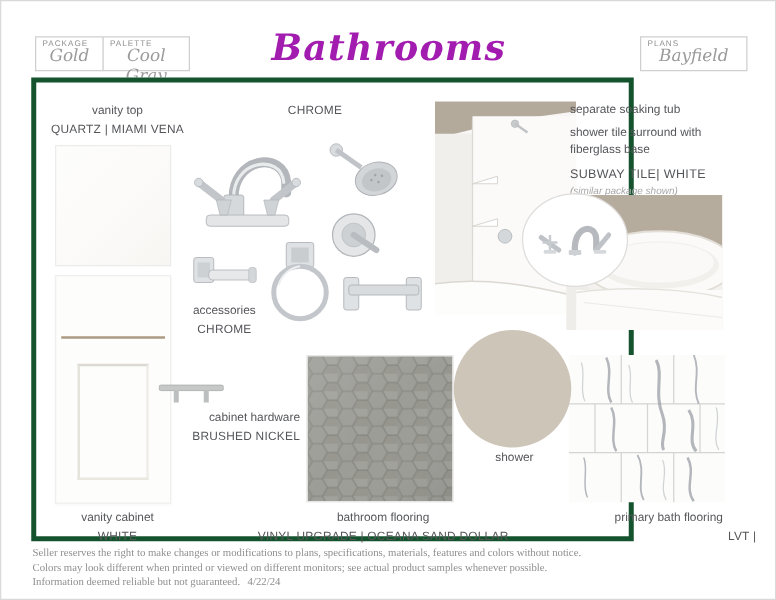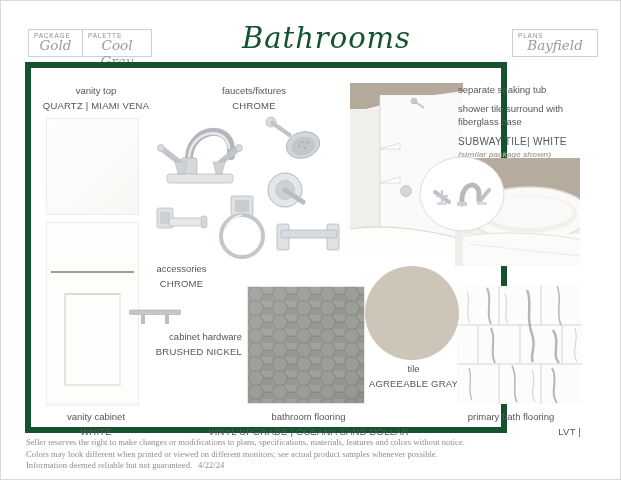--- a/index.html
+++ b/index.html
@@ -10,59 +10,59 @@
     font-family:"Liberation Sans", sans-serif; color:#55565a;
   }
   
   .hdr-box { position:absolute; top:28px; height:28px; border:1px solid #cfcfcf; background:#fff; padding:2px 5px 0 5px; }
   .hdr-box .cap { font-size:6.5px; letter-spacing:.8px; color:#8f8f8f; }
   .hdr-box .script { font-family:"DejaVu Serif", serif; font-style:italic; font-size:13.5px; color:#9a9a9a; text-align:center; margin-top:-2px; }
   .box-package { left:27px; width:55px; }
   .box-palette { left:81px; width:70px; }
   .box-plans   { left:511px; width:86px; }
   .title {
-    position:absolute; left:210px; top:20px; width:200px; text-align:right;
-    font-family:"DejaVu Serif", serif; font-style:italic; font-weight:normal;
-    font-size:29px; color:#14532d; letter-spacing:1px;
+    position:absolute; left:210px; top:20px; width:200px; text-align:center;
+    font-family:"DejaVu Serif", serif; font-style:italic; font-weight:bold;
+    font-size:29px; color:#a21caf; letter-spacing:1px;
   }
   
-  .board { position:absolute; left:24px; top:61px; width:482px; height:371px; border:6px solid #14532d; background:#fff; }
+  .board { position:absolute; left:24px; top:61px; width:482px; height:371px; border:4px solid #14532d; background:#fff; }
   .lbl { position:absolute; font-size:9.5px; line-height:1.55; text-align:center; color:#55565a; }
   .lbl .spec { letter-spacing:.2px; }
   
   .vt-label { left:0; top:16px; width:130px; }
   .vt-swatch { position:absolute; left:15px; top:50px; width:93px; height:97px; background:linear-gradient(135deg,#fdfdfc 0%,#fbfaf8 60%,#f7f6f3 100%); border:1px solid #ececea; }
   
   .cab { position:absolute; left:15px; top:154px; width:93px; height:183px; background:#fdfdfc; border:1px solid #f0efed; box-shadow:0 1px 2px rgba(0,0,0,.04); }
   .cab .tanline { position:absolute; left:4px; right:4px; top:48px; height:2px; background:#ad9a82; }
   .cab .door { position:absolute; left:5px; right:5px; top:58px; bottom:6px; }
   .cab .panel { position:absolute; left:12px; right:12px; top:12px; bottom:12px; background:#fdfdfc;
     border-top:2px solid #dcd9d3; border-left:2px solid #e6e3dd; border-right:2px solid #efede8; border-bottom:2px solid #eae7e1; }
   .cab-label { left:0; top:342px; width:130px; }
   
   .fx-label { left:158px; top:16px; width:130px; }
   .fx-svg { position:absolute; left:122px; top:44px; }
-  .acc-label { left:98px; top:194px; width:105px; }
+  .acc-label { left:98px; top:176px; width:105px; }
   .pull-svg { position:absolute; left:98px; top:238px; }
   .hw-label { left:86px; top:262px; width:125px;text-align:right; }
   
   .shower-photo { position:absolute; left:319px; top:15px; width:113px; height:171px; background:#f7f6f4; overflow:hidden; }
   .tub-photo { position:absolute; left:424px; top:90px; width:125px; height:108px; background:#f4f2ef; overflow:hidden; }
   .inset-oval { position:absolute; left:388px; top:88px; width:86px; height:76px; z-index:3; }
   .shower-text { position:absolute; left:427px; top:16px; width:128px; z-index:2; font-size:9.5px; line-height:1.3; color:#55565a; text-align:left; }
   .shower-text p { margin:0 0 7px 0; }
   .shower-text .spec { font-size:10px; letter-spacing:.3px; margin-bottom:2px; }
-  .shower-text .note { font-size:8px; font-style:italic; color:#a9a9a9;font-weight:bold; }
+  .shower-text .note { font-size:8px; font-style:italic; color:#a9a9a9; }
   
   .floor-swatch { position:absolute; left:216px; top:218px; width:118px; height:118px; border:1px solid #e7e7e5; z-index:1; }
   .floor-label { left:170px; top:342px; width:215px; }
   .paint-circle { position:absolute; left:334px; top:198px; width:94px; height:94px; border-radius:50%; background:var(--paint-agreeable-gray,#cdc5b8); z-index:2; }
   .paint-label { left:330px; top:294px; width:105px; }
   .marble-swatch { position:absolute; left:426px; top:218px; width:125px; height:118px; z-index:1; }
-  .primary-label { left:410px; top:342px; width:140px; }
+  .primary-label { left:436px; top:342px; width:140px; }
   .primary-label .spec { display:block; text-align:right; padding-left:12px; }
   
   .footer { position:absolute; left:25px; top:436px; width:565px; font-family:"Liberation Serif", serif; font-size:8.6px; line-height:1.35; color:#8f8f8f; }
   .footer .date { margin-left:6px; }
 </style>
 </head>
 <body>
 
 <div class="page">
 
@@ -93,21 +93,20 @@
       <div class="door">
         <div class="panel"></div>
       </div>
     </div>
     <div class="lbl cab-label">
       <div>vanity cabinet</div>
       <div class="spec">WHITE</div>
     </div>
 
     <div class="lbl fx-label">
-      <div>faucets/fixtures</div>
       <div class="spec">CHROME</div>
     </div>
     <svg class="fx-svg" width="192" height="152" viewBox="0 0 192 152">
 
       <g>
         <path d="M36 50 C34 16 76 10 78 36 L78 44" fill="none" stroke="#b3b7bb" stroke-width="8" stroke-linecap="round"></path>
         <path d="M36 50 C34 18 74 12 76 36" fill="none" stroke="#e9ebed" stroke-width="2.5" stroke-linecap="round"></path>
         <rect x="28" y="46" width="16" height="18" rx="2" fill="#d6d9db" stroke="#adb1b5" stroke-width=".7"></rect>
         <rect x="14" y="62" width="66" height="9" rx="3" fill="#e3e5e7" stroke="#b1b5b9" stroke-width=".7"></rect>
         <path d="M8 36 L26 50" stroke="#c2c6ca" stroke-width="6" stroke-linecap="round"></path>
@@ -240,22 +239,21 @@
         <rect width="116" height="116" fill="url(#sheen)"></rect>
       </svg>
     </div>
     <div class="lbl floor-label">
       <div>bathroom flooring</div>
       <div class="spec">VINYL UPGRADE | OCEANA SAND DOLLAR</div>
     </div>
 
     <div class="paint-circle"></div>
     <div class="lbl paint-label">
-      <div>tile</div>
-      <div class="spec">AGREEABLE GRAY</div>
+      <div>shower</div>
     </div>
 
     <div class="marble-swatch">
       <svg width="125" height="118" viewBox="0 0 125 118">
         <rect width="125" height="118" fill="#fcfcfb"></rect>
         <g stroke="#d4d4d2" stroke-width="1">
           <line x1="0" y1="39" x2="125" y2="39"></line>
           <line x1="0" y1="78" x2="125" y2="78"></line>
           <line x1="42" y1="0" x2="42" y2="39"></line>
           <line x1="84" y1="0" x2="84" y2="39"></line>

